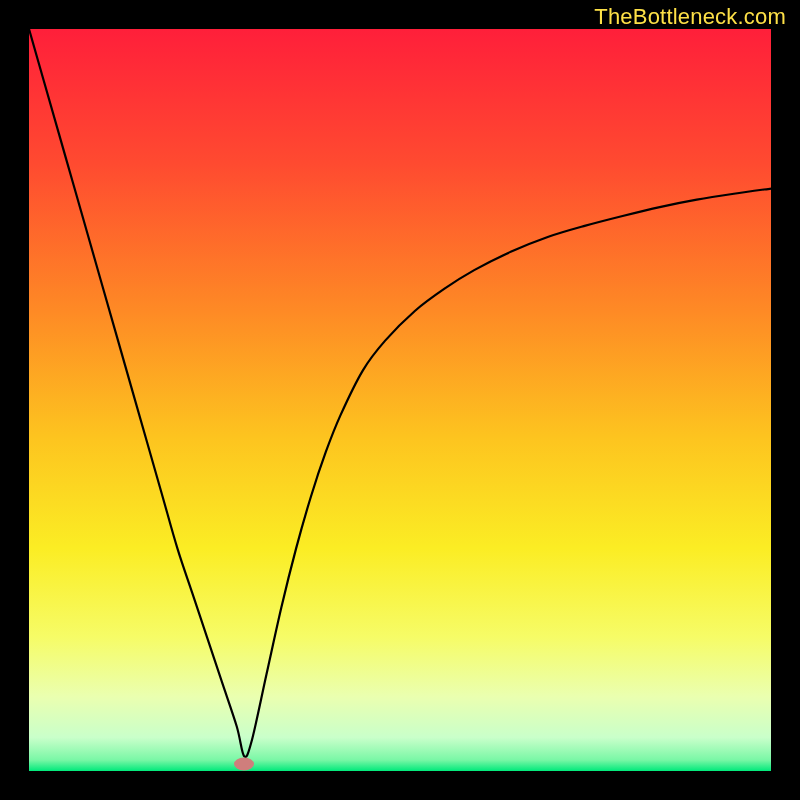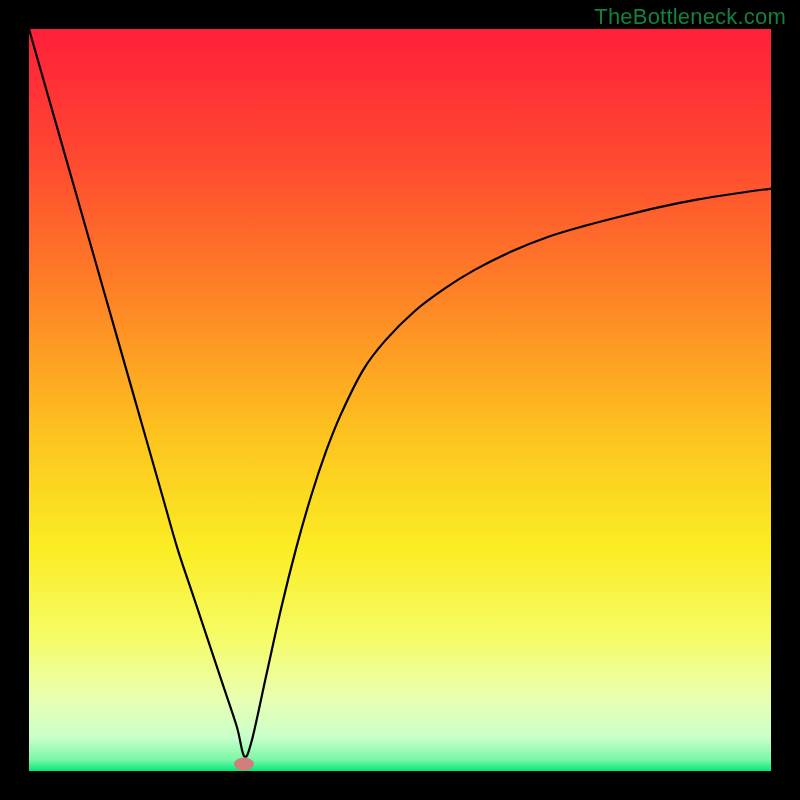--- a/index.html
+++ b/index.html
@@ -22,21 +22,21 @@
     top: 29px;
     width: 742px;
     height: 742px;
     overflow: hidden;
   }
   
   .attrib {
     position: absolute;
     top: 4px;
     right: 14px;
-    color: #15803d;
+    color: #fde047;
     font-size: 22px;
     font-weight: 500;
     letter-spacing: 0.2px;
   }
   
   .marker {
     position: absolute;
     width: 20px;
     height: 13px;
     background: #cf7e7c;

